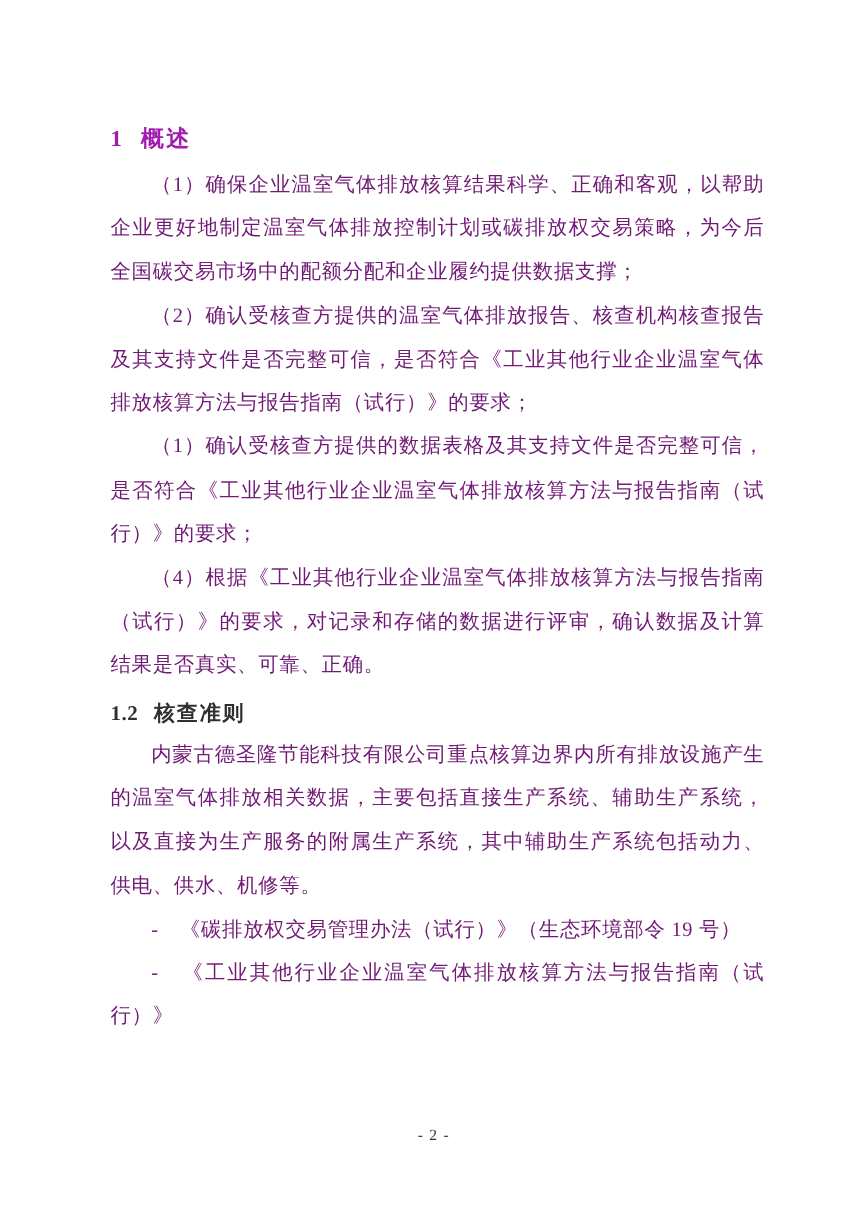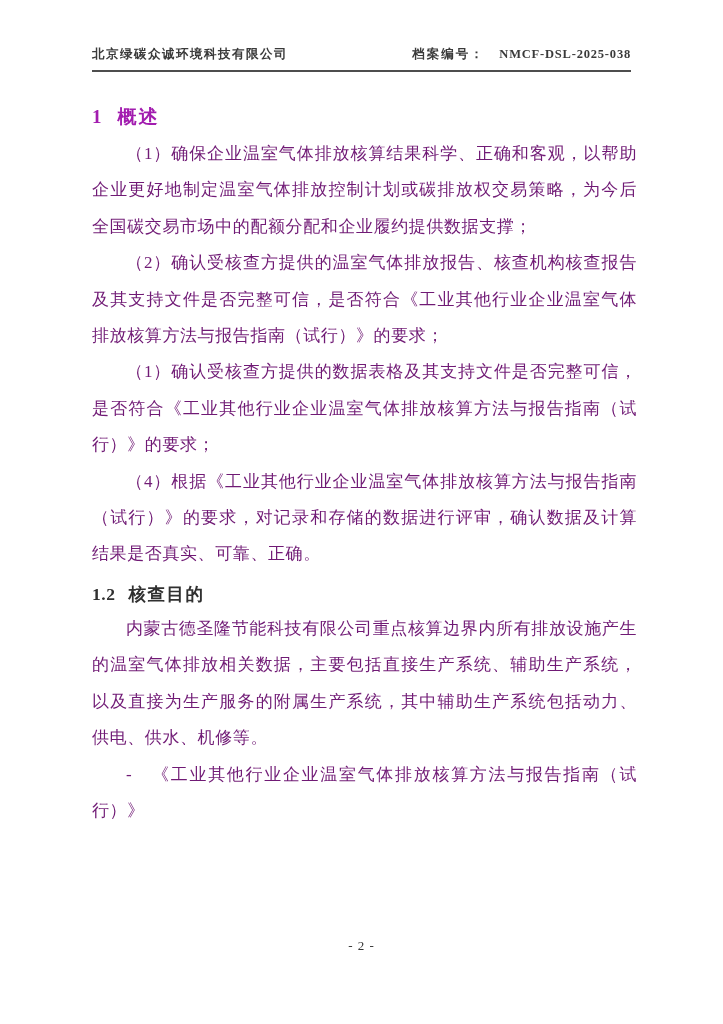--- a/index.html
+++ b/index.html
@@ -84,47 +84,41 @@
     font-size: 13px;
     letter-spacing: 1px;
     color: #333333;
   }
 </style>
 </head>
 <body>
 
 <div class="page">
 
-  <header class="hdr">
-    <span class="hdr-company">北京绿碳众诚环境科技有限公司</span>
-    <span class="hdr-file">
-      <span class="hdr-file-label">档案编号：</span>
-      <span class="hdr-file-value">NMCF-DSL-2025-038</span>
-    </span>
-  </header>
 
   <main class="content">
 
     <h1 class="doc-h1">
       <span class="h-num">1</span><span class="h-title">概述</span>
     </h1>
 
 
     <p class="doc-p">（1）确保企业温室气体排放核算结果科学、正确和客观，以帮助企业更好地制定温室气体排放控制计划或碳排放权交易策略，为今后全国碳交易市场中的配额分配和企业履约提供数据支撑；</p>
     <p class="doc-p">（2）确认受核查方提供的温室气体排放报告、核查机构核查报告及其支持文件是否完整可信，是否符合《工业其他行业企业温室气体排放核算方法与报告指南（试行）》的要求；</p>
     <p class="doc-p">（1）确认受核查方提供的数据表格及其支持文件是否完整可信，是否符合《工业其他行业企业温室气体排放核算方法与报告指南（试行）》的要求；</p>
     <p class="doc-p">（4）根据《工业其他行业企业温室气体排放核算方法与报告指南（试行）》的要求，对记录和存储的数据进行评审，确认数据及计算结果是否真实、可靠、正确。</p>
 
     <h2 class="doc-h2">
-      <span class="h-num">1.2</span><span class="h-title">核查目的</span>
+      <span class="h-num">1.2</span><span class="h-title">核查准则</span>
     </h2>
 
     <p class="doc-p">内蒙古德圣隆节能科技有限公司重点核算边界内所有排放设施产生的温室气体排放相关数据，主要包括直接生产系统、辅助生产系统，以及直接为生产服务的附属生产系统，其中辅助生产系统包括动力、供电、供水、机修等。</p>
 
 
+    <p class="doc-p">-　《碳排放权交易管理办法（试行）》（生态环境部令 19 号）</p>
     <p class="doc-p">-　《工业其他行业企业温室气体排放核算方法与报告指南（试行）》</p>
 
   </main>
 
   <footer class="ftr">
     <span>- 2 -</span>
   </footer>
 
 </div>
 

